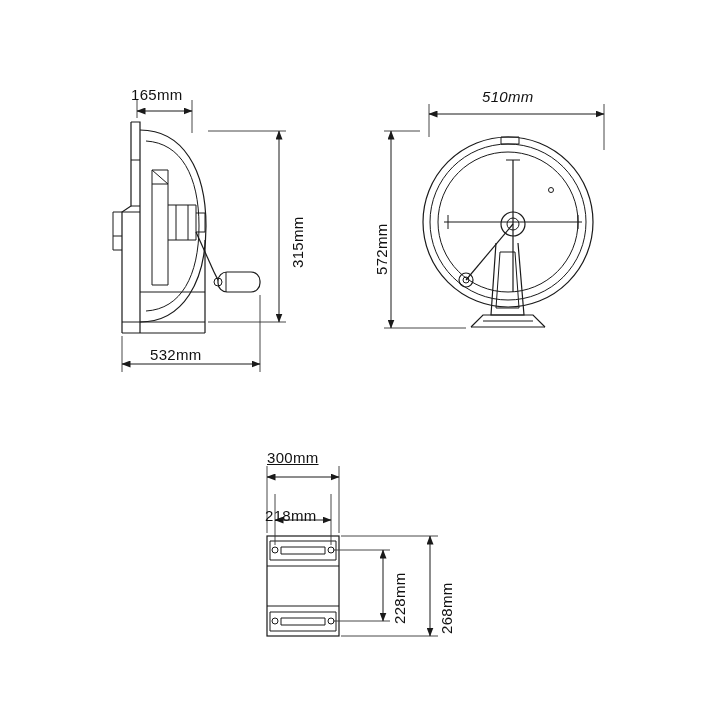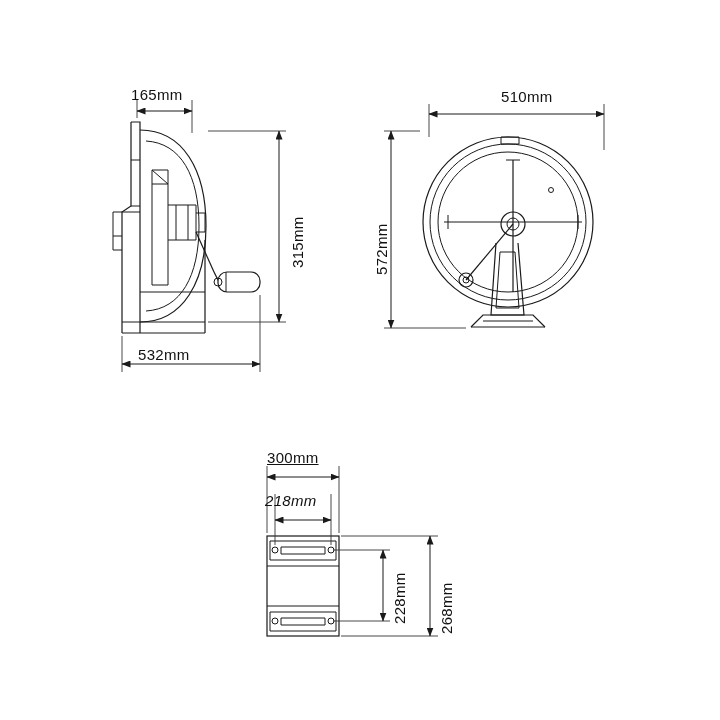--- a/index.html
+++ b/index.html
@@ -190,27 +190,27 @@
       <path class="ln ext" d="M341,536 L438,536"></path>
       <path class="ln ext" d="M341,636 L438,636"></path>
       <path class="ln thin" d="M430,536 L430,636" marker-start="url(#arrowStart)" marker-end="url(#arrowEnd)"></path>
     </g>
   </svg>
 
   <div class="dim-label" style="left:131px; top:86px;">165mm</div>
 
   <div class="dim-label rot" style="left:289px; top:268px;">315mm</div>
 
-  <div class="dim-label" style="left:138px; top:346px;">532mm</div>
-
-  <div class="dim-label" style="left:501px; top:88px;">510mm</div>
+  <div class="dim-label" style="left:150px; top:346px;">532mm</div>
+
+  <div class="dim-label" style="left:482px; top:88px;font-style:italic;">510mm</div>
 
   <div class="dim-label rot" style="left:373px; top:275px;">572mm</div>
 
   <div class="dim-label" style="left:267px; top:449px;text-decoration:underline;">300mm</div>
 
-  <div class="dim-label" style="left:265px; top:492px;font-style:italic;">218mm</div>
+  <div class="dim-label" style="left:265px; top:507px;">218mm</div>
 
   <div class="dim-label rot" style="left:391px; top:624px;">228mm</div>
 
   <div class="dim-label rot" style="left:438px; top:634px;">268mm</div>
 
 </div>
 
 </body></html>

